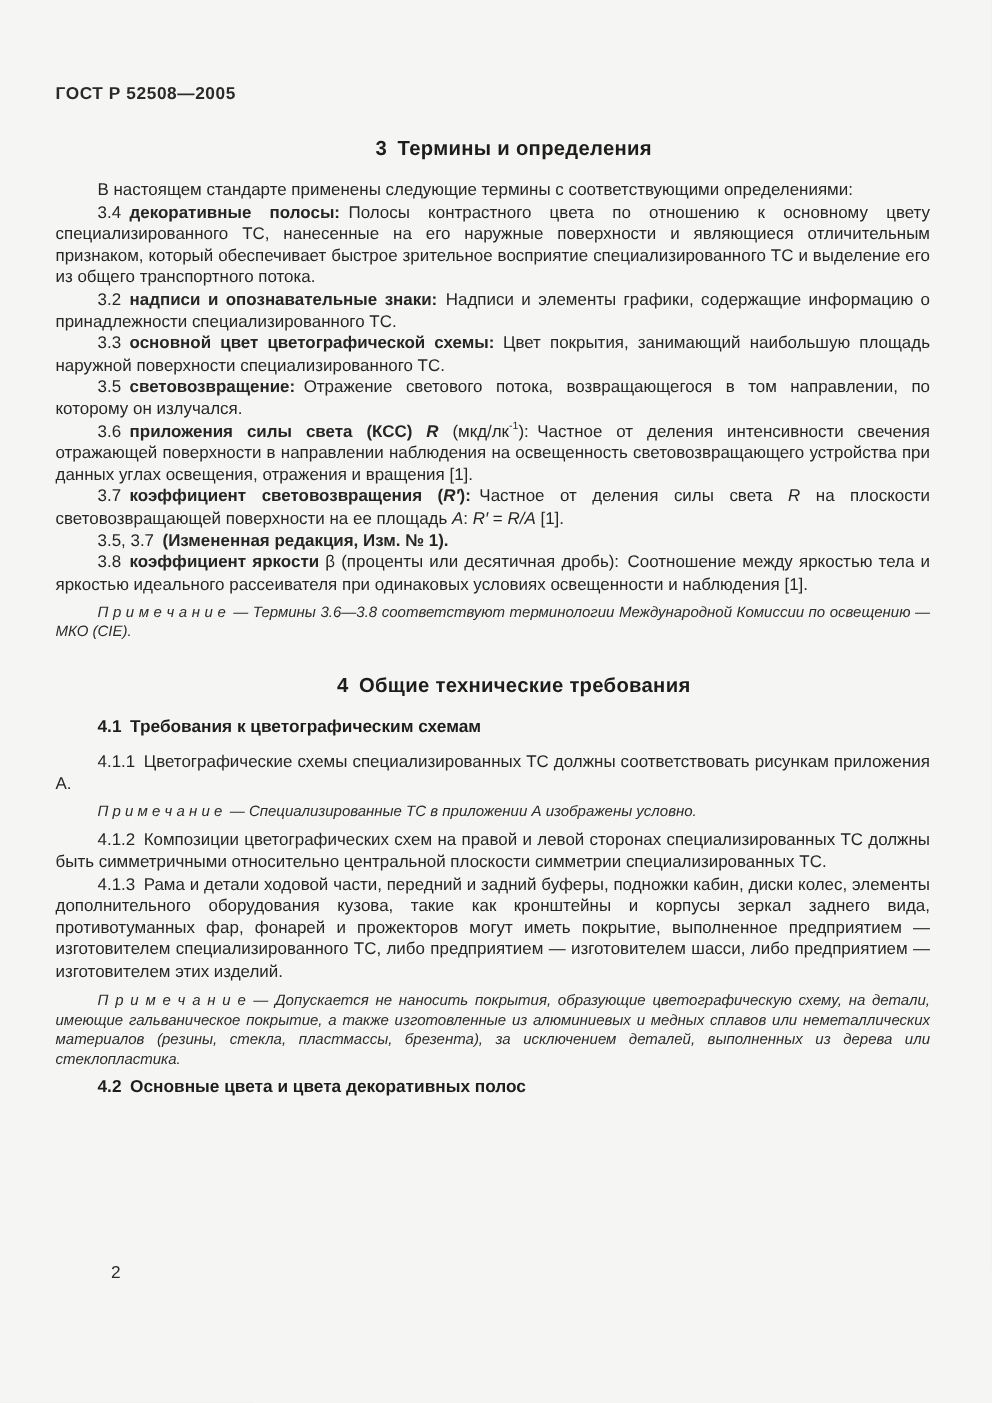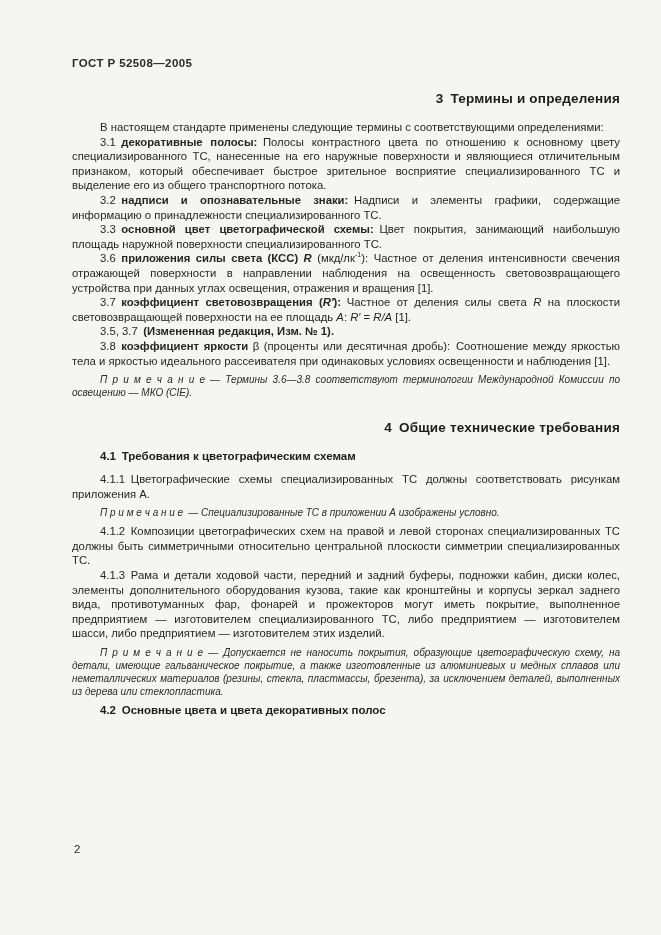--- a/index.html
+++ b/index.html
@@ -6,40 +6,40 @@
   body {
     width: 661px; height: 935px;
     background: #ededeb;
     font-family: "Liberation Sans", sans-serif;
   }
   .page {
     position: relative;
     width: 661px; height: 935px;
     box-sizing: border-box;
     background: #f5f5f3;
-    padding: 56px 41px 0 72px;
+    padding: 56px 41px 0 37px;
     overflow: hidden;
     color: #222220;
   }
   .std-code {
     font-size: 11.5px;
     font-weight: 700;
     letter-spacing: 0.4px;
     color: #2a2a28;
     line-height: 14px;
   }
   .doc-body { margin-top: 0; }
   .blk { text-align: justify; }
   .blk.h1 {
     font-size: 13.5px;
     font-weight: 700;
     color: #1d1d1b;
     margin: 20px 0 12px 28px;
     line-height: 18px;
-    text-align: right;
+    text-align: center;
     letter-spacing: 0.2px;
   }
   .blk.h2 {
     font-size: 11.5px;
     font-weight: 700;
     color: #1d1d1b;
     margin: 0 0 8px 28px;
     line-height: 15px;
     text-align: left;
   }
@@ -76,23 +76,24 @@
 </style>
 </head>
 <body>
 
 <div class="page">
   <div class="std-code">ГОСТ Р 52508—2005</div>
 
   <div class="doc-body">
       <div class="blk h1"><span>3 Термины и определения</span></div>
       <div class="blk para"><span>В настоящем стандарте применены следующие термины с соответствующими определениями:</span></div>
-      <div class="blk para"><span>3.1 </span><span class="b">декоративные полосы:</span><span> Полосы контрастного цвета по отношению к основному цвету специализированного ТС, нанесенные на его наружные поверхности и являющиеся отличительным признаком, который обеспечивает быстрое зрительное восприятие специализированного ТС и выделение его из общего транспортного потока.</span></div>
+      <div class="blk para"><span>3.4 </span><span class="b">декоративные полосы:</span><span> Полосы контрастного цвета по отношению к основному цвету специализированного ТС, нанесенные на его наружные поверхности и являющиеся отличительным признаком, который обеспечивает быстрое зрительное восприятие специализированного ТС и выделение его из общего транспортного потока.</span></div>
       <div class="blk para"><span>3.2 </span><span class="b">надписи и опознавательные знаки:</span><span> Надписи и элементы графики, содержащие информацию о принадлежности специализированного ТС.</span></div>
       <div class="blk para"><span>3.3 </span><span class="b">основной цвет цветографической схемы:</span><span> Цвет покрытия, занимающий наибольшую площадь наружной поверхности специализированного ТС.</span></div>
+      <div class="blk para"><span>3.5 </span><span class="b">световозвращение:</span><span> Отражение светового потока, возвращающегося в том направлении, по которому он излучался.</span></div>
       <div class="blk para"><span>3.6 </span><span class="b">приложения силы света (КСС) </span><span class="b i">R</span><span> (мкд/лк</span><sup>-1</sup><span>): Частное от деления интенсивности свечения отражающей поверхности в направлении наблюдения на освещенность световозвращающего устройства при данных углах освещения, отражения и вращения [1].</span></div>
       <div class="blk para"><span>3.7 </span><span class="b">коэффициент световозвращения (</span><span class="b i">R′</span><span class="b">):</span><span> Частное от деления силы света </span><span class="i">R</span><span> на плоскости световозвращающей поверхности на ее площадь </span><span class="i">А</span><span>: </span><span class="i">R′</span><span> = </span><span class="i">R/A</span><span> [1].</span></div>
       <div class="blk para"><span>3.5, 3.7 </span><span class="b">(Измененная редакция, Изм. № 1).</span></div>
       <div class="blk para"><span>3.8 </span><span class="b">коэффициент яркости</span><span> β (проценты или десятичная дробь): Соотношение между яркостью тела и яркостью идеального рассеивателя при одинаковых условиях освещенности и наблюдения [1].</span></div>
       <div class="blk note"><span>П р и м е ч а н и е — Термины 3.6—3.8 соответствуют терминологии Международной Комиссии по освещению — МКО (CIE).</span></div>
       <div class="blk h1"><span>4 Общие технические требования</span></div>
       <div class="blk h2"><span>4.1 Требования к цветографическим схемам</span></div>
       <div class="blk para"><span>4.1.1 Цветографические схемы специализированных ТС должны соответствовать рисункам приложения А.</span></div>
       <div class="blk note"><span>П р и м е ч а н и е — Специализированные ТС в приложении А изображены условно.</span></div>
       <div class="blk para"><span>4.1.2 Композиции цветографических схем на правой и левой сторонах специализированных ТС должны быть симметричными относительно центральной плоскости симметрии специализированных ТС.</span></div>

